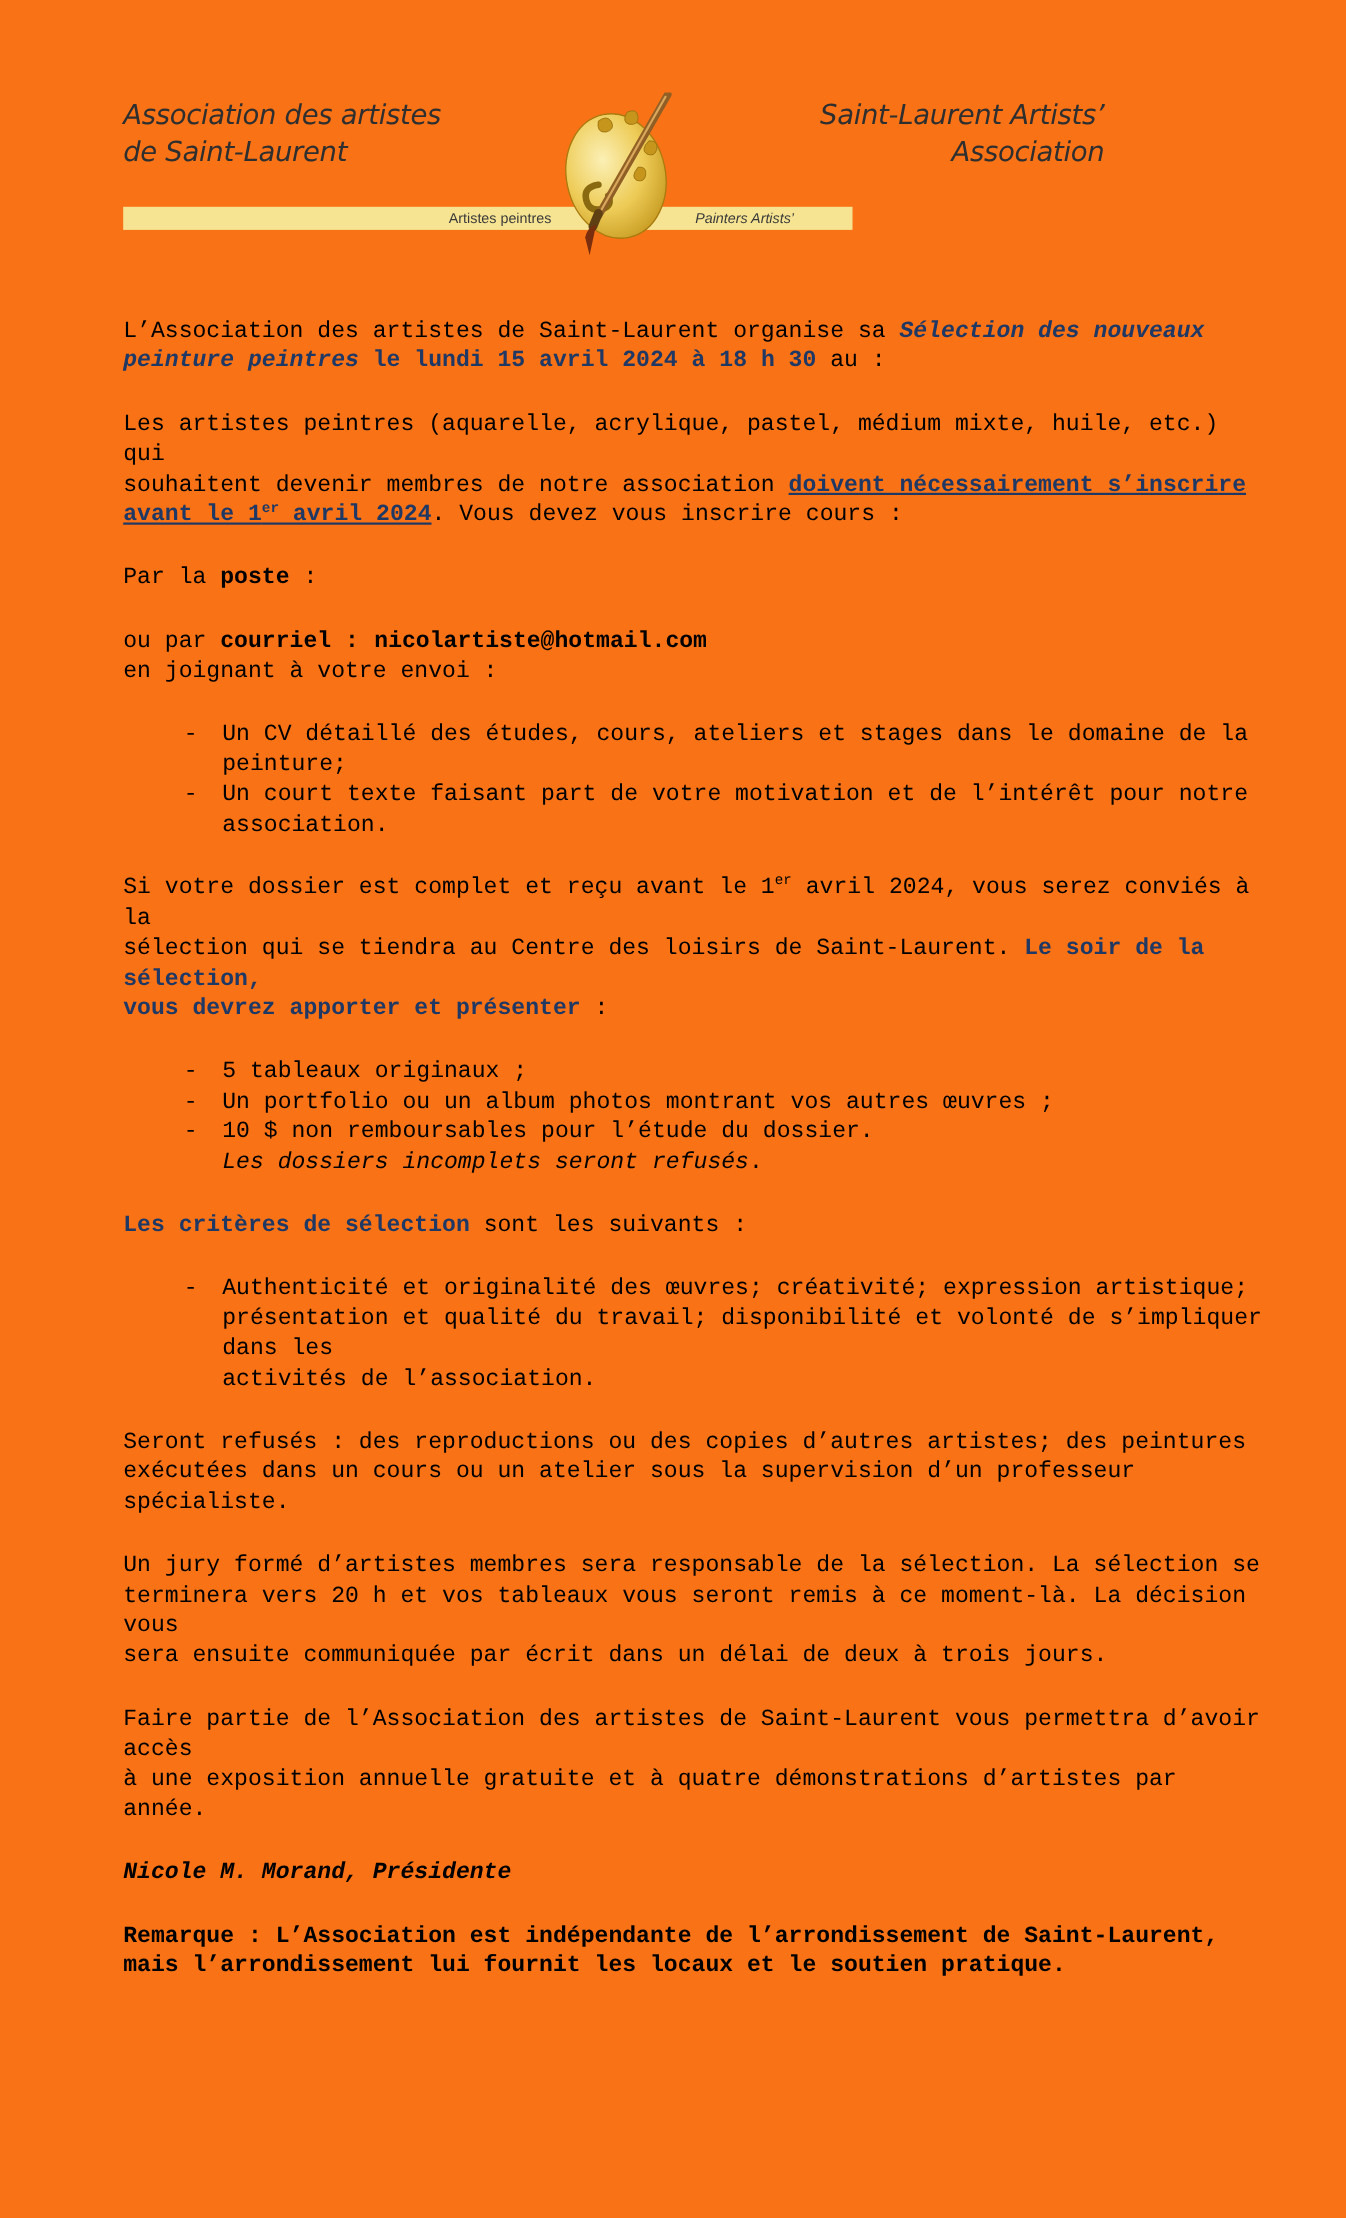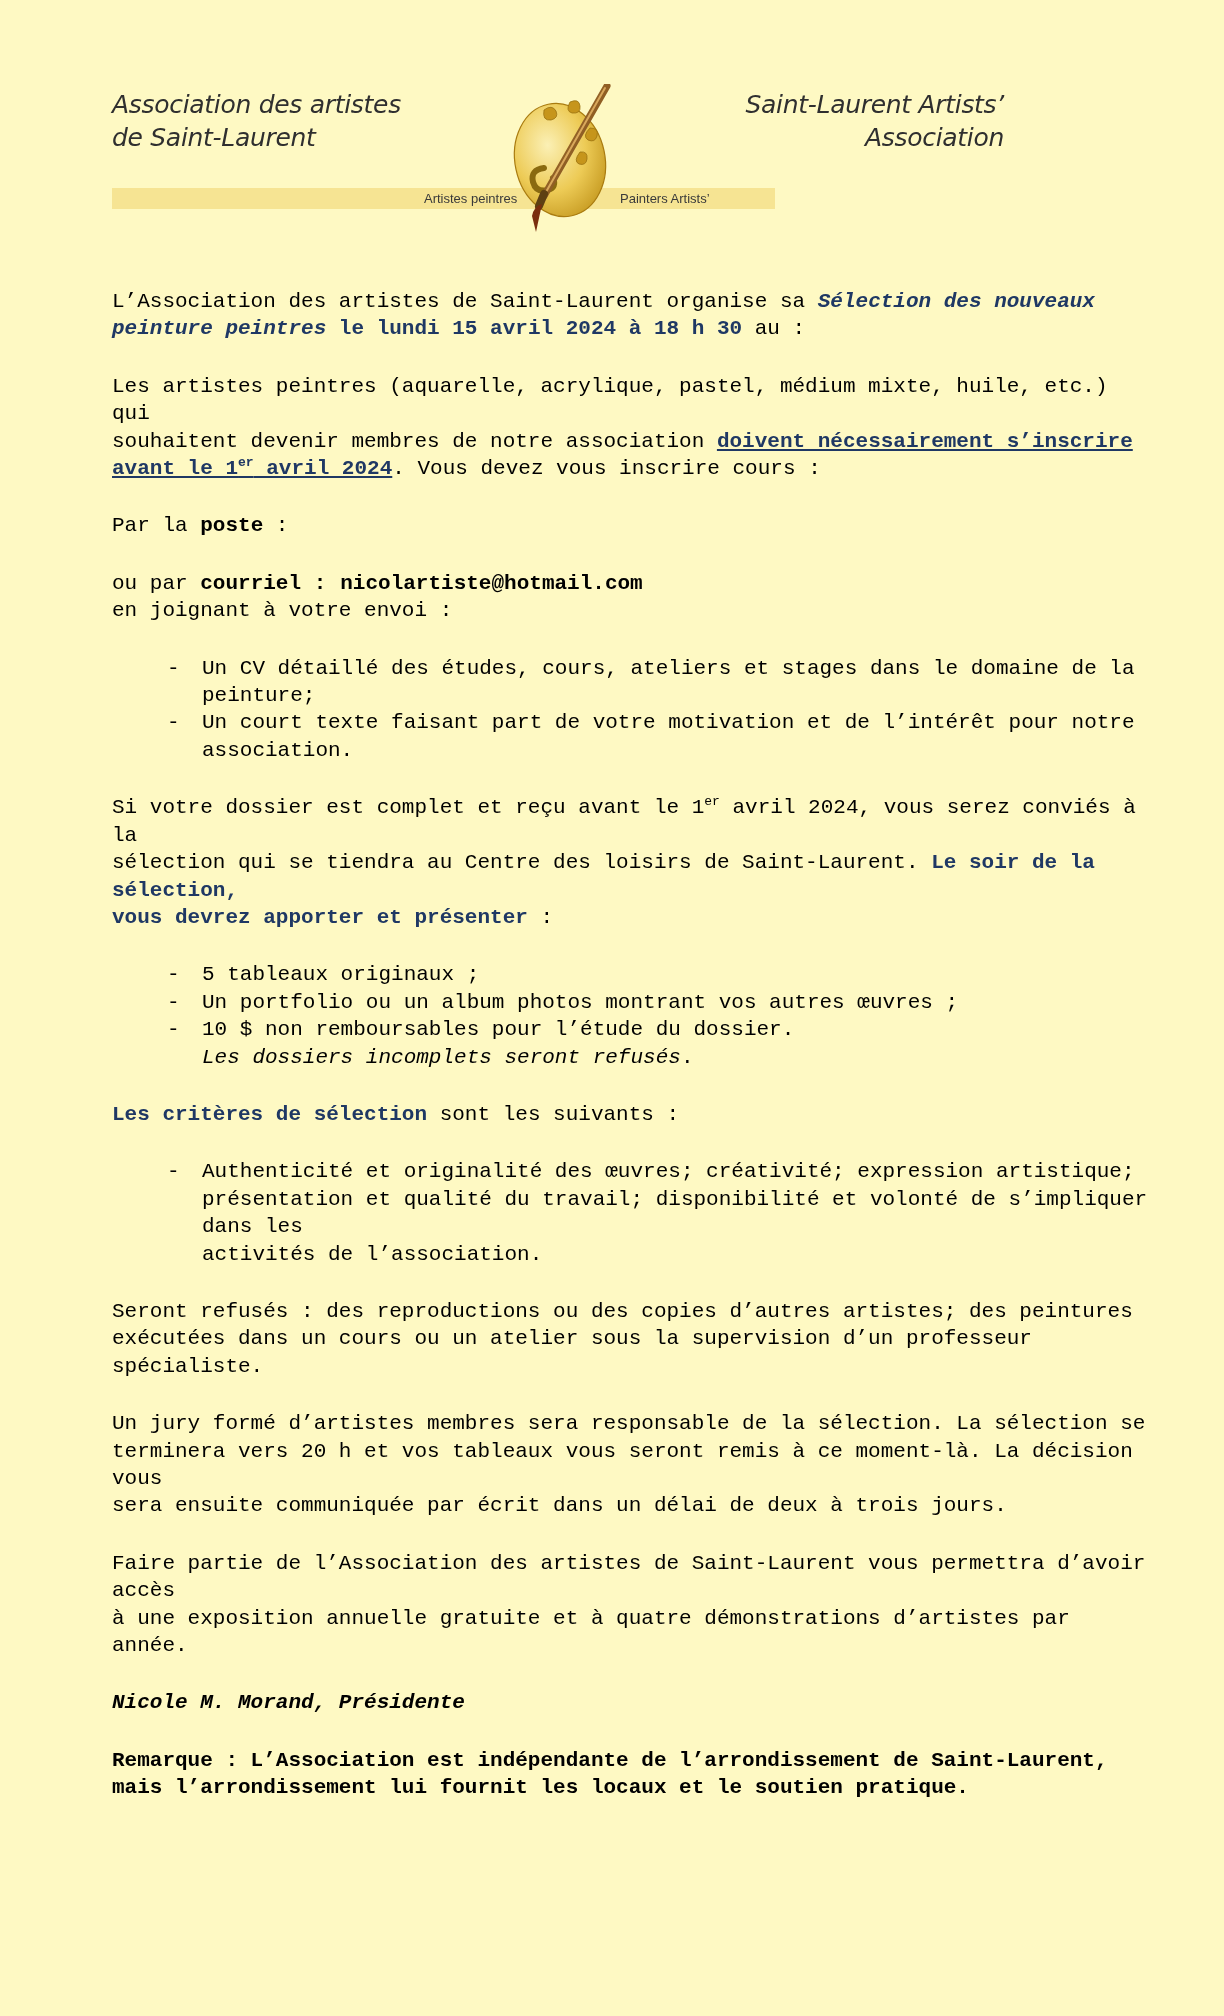--- a/index.html
+++ b/index.html
@@ -3,21 +3,21 @@
 <meta charset="utf-8">
 <style>
   html,body { margin:0; padding:0; background:#ffffff; }
   body {
     width:1224px; height:2016px;
     font-family:"Liberation Sans","DejaVu Sans",sans-serif;
     color:#000;
     position:relative;
     overflow:hidden;
   }
-  .page { position:relative; width:1224px; height:2016px; background:#fef9c3; }
+  .page { position:relative; width:1224px; height:2016px; background:#f97316; }
 
   
   .org-fr {
     position:absolute; left:112px; top:88px;
     font-family:"DejaVu Sans",sans-serif;
     font-style:italic; font-size:25px; line-height:33px;
     letter-spacing:-0.3px;
     color:var(--header-text,#2f2f2f);
   }
   .org-en {
@@ -29,24 +29,24 @@
     color:var(--header-text,#2f2f2f);
   }
   .tag-bar {
     position:absolute; left:112px; top:188px;
     width:663px; height:21px;
     background:var(--bar,#f6e493);
     z-index:1;
   }
   .tag-label {
     position:absolute; top:191px; z-index:2;
-    font-size:13px; color:#3a3a3a;margin-left:16px;
+    font-size:13px; color:#3a3a3a;
   }
   .tag-left  { left:408px; }
-  .tag-right { left:604px; }
+  .tag-right { left:632px;font-style:italic; }
   .logo { position:absolute; left:510px; top:84px; width:114px; height:150px; z-index:3; }
 
   
   .content {
     position:absolute; left:112px; top:288px; width:1040px;
     font-size:21px; line-height:27.4px;font-family:Liberation Mono, monospace;
   }
   .block { margin:0 0 30px 0; }
   .line { display:block; }
   .indent { padding-left:90px; }

